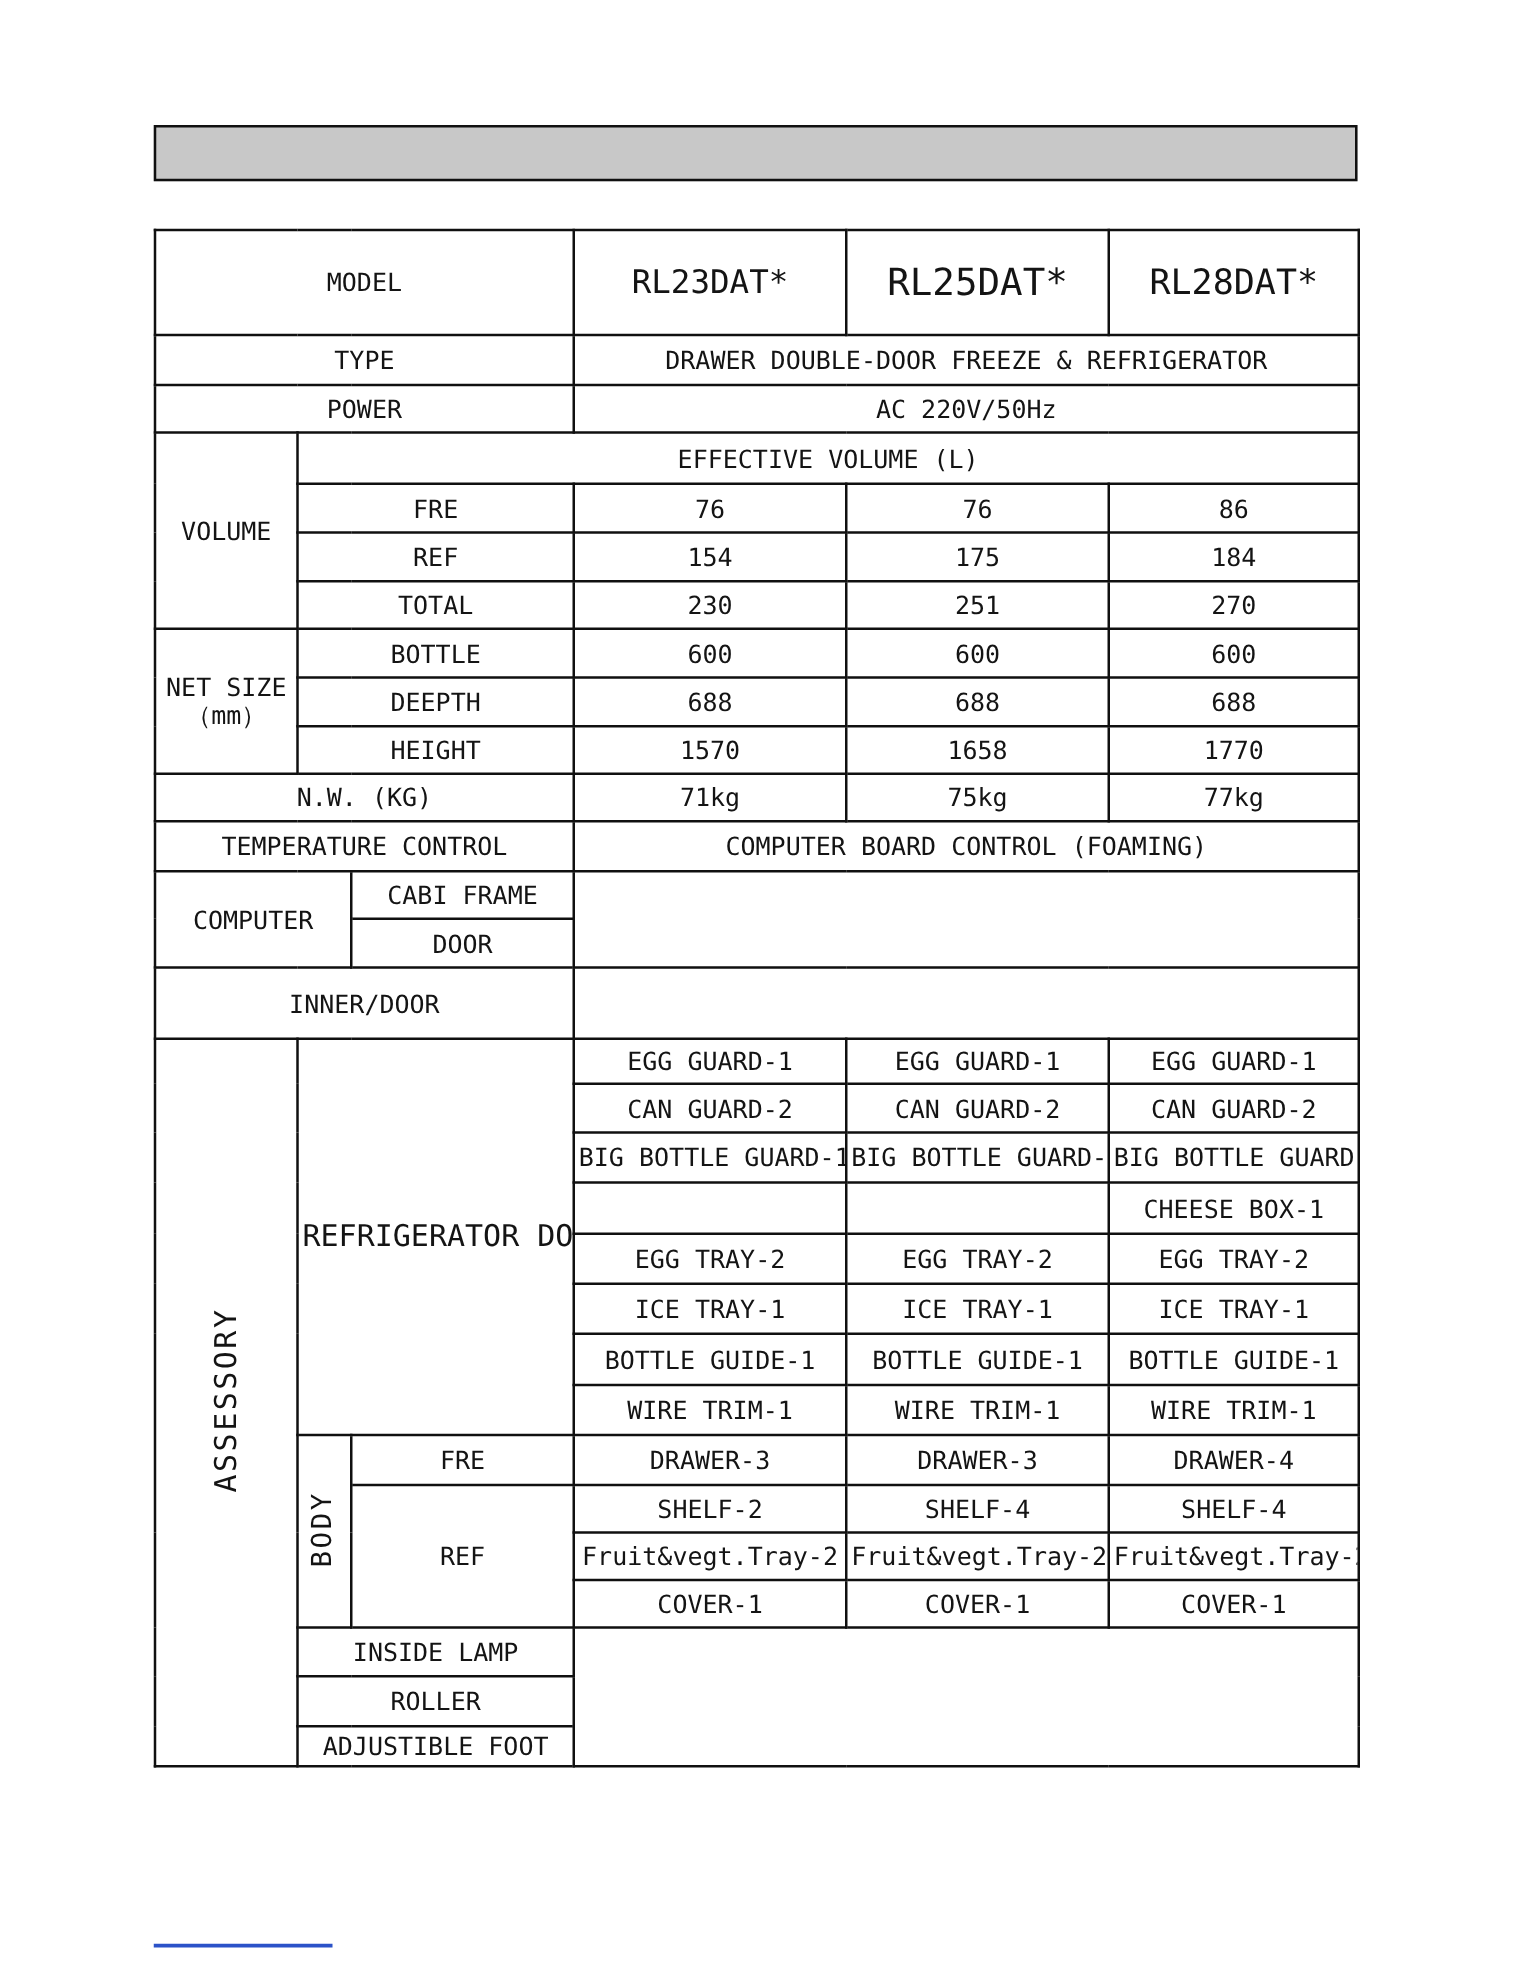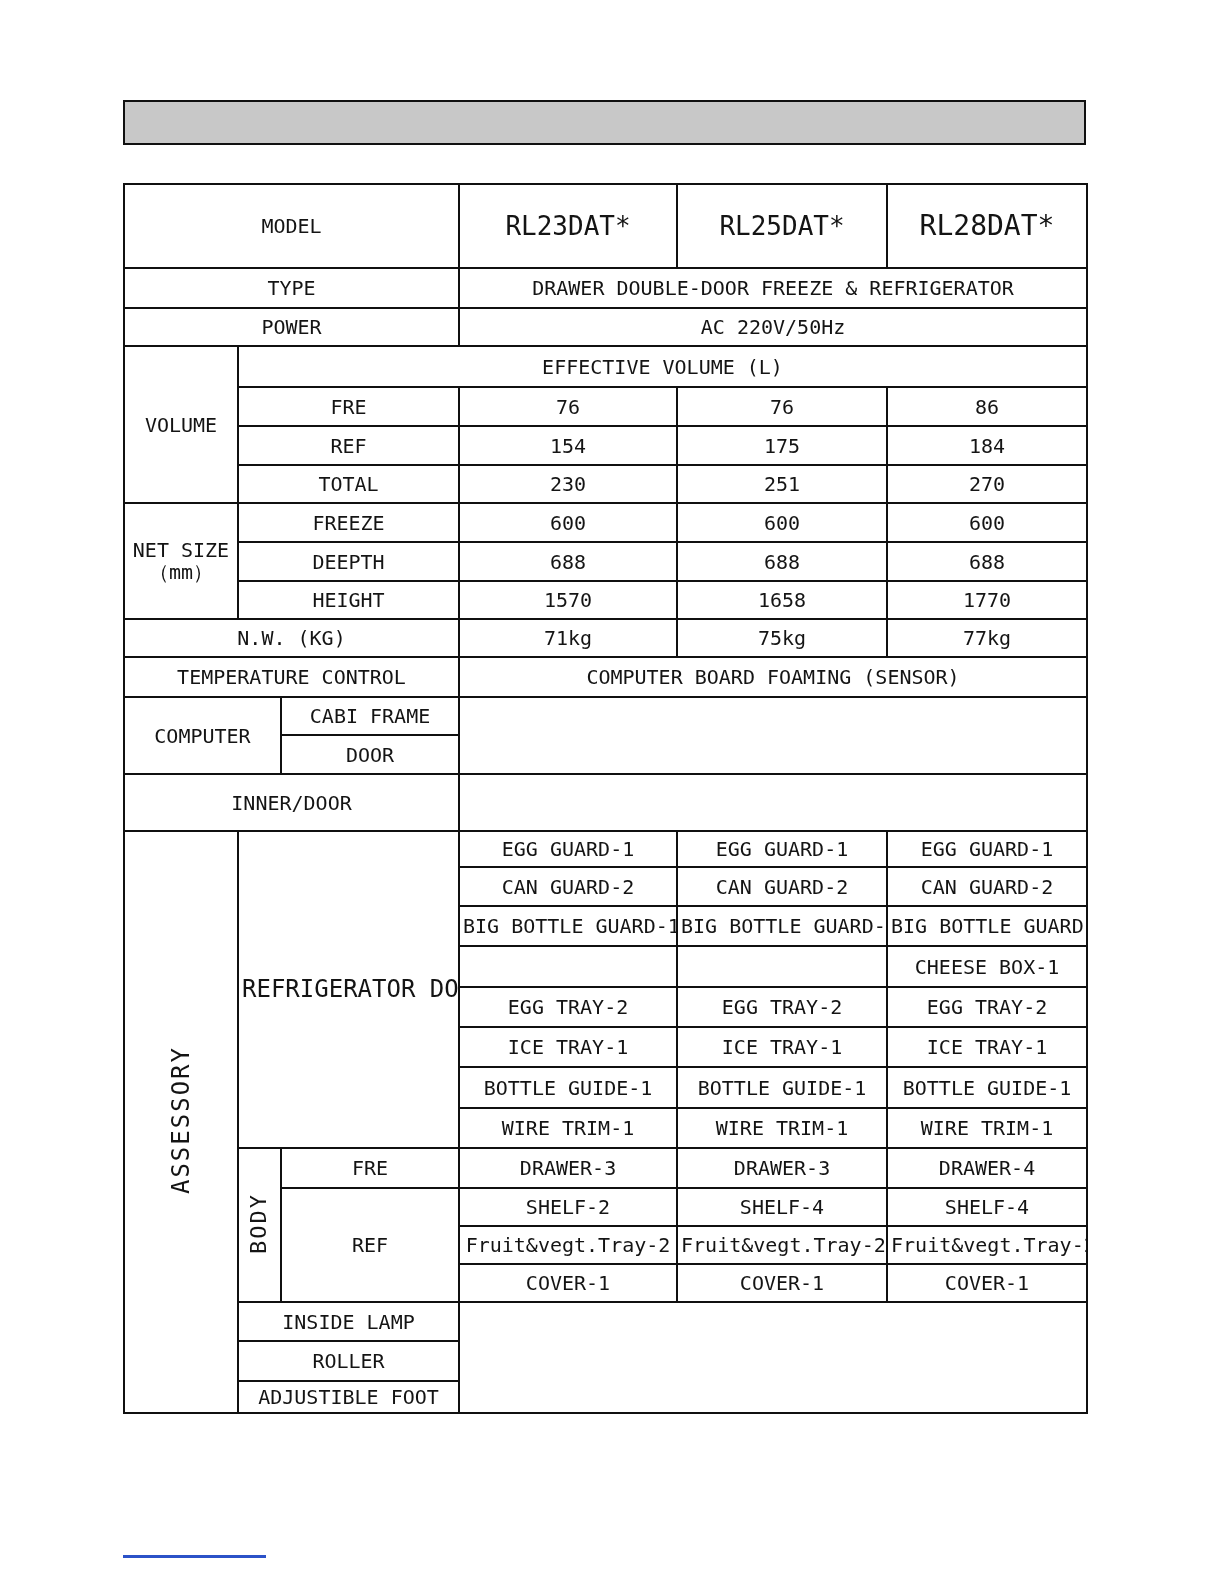--- a/index.html
+++ b/index.html
@@ -52,21 +52,21 @@
       <col style="width:178px">
     <col style="width:218px">
       <col style="width:210px">
       <col style="width:200px">
   </colgroup>
 
   <tbody>
       <tr style="height:84px">
     <td class="hdr hdr-big" colspan="3">MODEL</td>
     <td class="hdr-big" style="font-size:26px">RL23DAT*</td>
-    <td class="hdr-big" style="font-size:26px">RL25DAT*</td>
+    <td class="hdr-big" style="font-size:30px">RL25DAT*</td>
     <td class="hdr-big" style="font-size:28px">RL28DAT*</td>
   </tr>
 
   <tr style="height:40px">
     <td class="hdr" colspan="3">TYPE</td>
     <td colspan="3" class="fs-md">DRAWER DOUBLE-DOOR FREEZE &amp; REFRIGERATOR</td>
   </tr>
 
   <tr style="height:38px">
     <td class="hdr" colspan="3">POWER</td>
@@ -94,21 +94,21 @@
     <td class="fs-num">230</td>
     <td class="fs-num">251</td>
     <td class="fs-num">270</td>
   </tr>
 
   <tr style="height:39px">
     <td class="hdr two-line" rowspan="3">
       <span>NET SIZE</span><br>
       <span>（mm）</span>
     </td>
-    <td class="hdr" colspan="2">FREEZE</td>
+    <td class="hdr" colspan="2">BOTTLE</td>
     <td class="fs-num">600</td>
     <td class="fs-num">600</td>
     <td class="fs-num">600</td>
   </tr>
   <tr style="height:39px">
     <td class="hdr" colspan="2">DEEPTH</td>
     <td class="fs-num">688</td>
     <td class="fs-num">688</td>
     <td class="fs-num">688</td>
   </tr>
@@ -121,21 +121,21 @@
 
   <tr style="height:38px">
     <td class="hdr" colspan="3">N.W. (KG)</td>
     <td class="fs-num">71kg</td>
     <td class="fs-num">75kg</td>
     <td class="fs-num">77kg</td>
   </tr>
 
   <tr style="height:40px">
     <td class="hdr" colspan="3">TEMPERATURE CONTROL</td>
-    <td colspan="3" class="fs-md">COMPUTER BOARD FOAMING (SENSOR)</td>
+    <td colspan="3" class="fs-md">COMPUTER BOARD CONTROL (FOAMING)</td>
   </tr>
 
   <tr style="height:38px">
     <td class="hdr" colspan="2" rowspan="2">COMPUTER</td>
     <td class="hdr">CABI FRAME</td>
     <td colspan="3" rowspan="2"></td>
   </tr>
   <tr style="height:39px">
     <td class="hdr">DOOR</td>
   </tr>

